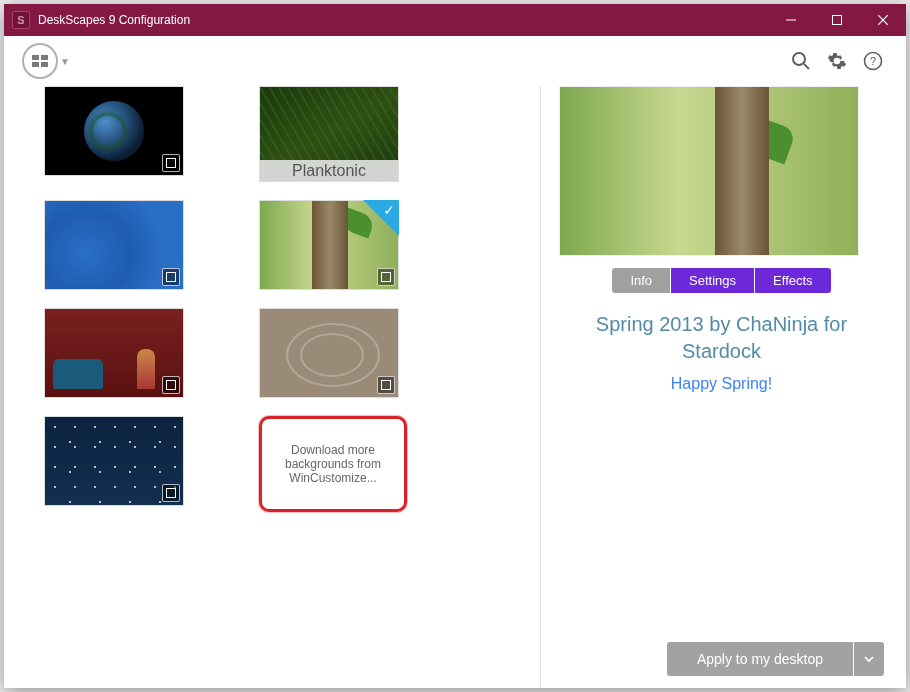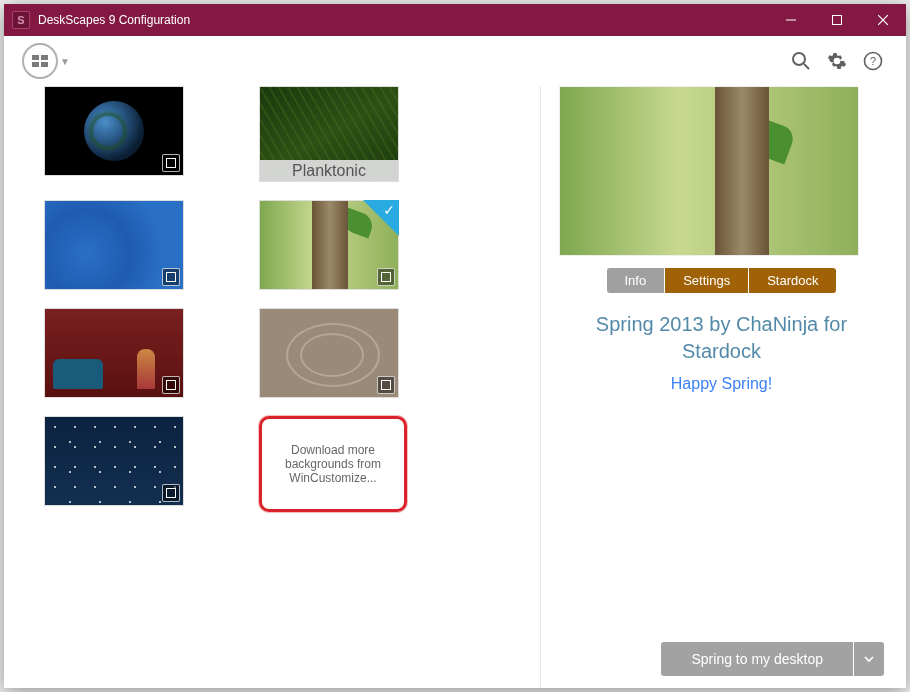--- a/index.html
+++ b/index.html
@@ -34,21 +34,21 @@
 .thumb.selected .sel-mark { position: absolute; top: 0; right: 0; width: 0; height: 0; border-top: 36px solid #29abe2; border-left: 36px solid transparent; }
 .thumb.selected .sel-check { position: absolute; top: 2px; right: 4px; color: #fff; font-size: 14px; }
 .thumb.download { border: 3px solid #d9232a; border-radius: 10px; background: #fff; display: flex; align-items: center; justify-content: center; text-align: center; font-size: 12px; color: #666; padding: 8px; width: 148px; height: 96px; box-shadow: 0 0 0 1px rgba(217,35,42,0.3); }
 
 .divider { width: 1px; background: #e6e6e6; margin: 0 6px; }
 
 
 .detail { flex: 1; padding: 0 22px 12px 12px; display: flex; flex-direction: column; overflow: hidden; position: relative; text-align: center; }
 .preview { width: 300px; height: 170px; border: 1px solid #eee; position: relative; overflow: hidden; }
 .tabs { display: flex; justify-content: center; margin-top: 12px; gap: 1px; }
-.tab { background: #a16207; color: #fff; font-size: 13px; padding: 5px 18px; cursor: pointer; }
+.tab { background: #6d28d9; color: #fff; font-size: 13px; padding: 5px 18px; cursor: pointer; }
 .tab.active { background: #a0a0a0; }
 .tab.first { border-radius: 3px 0 0 3px; }
 .tab.last { border-radius: 0 3px 3px 0; }
 .detail-title { color: #538aa9; font-size: 20px; margin-top: 18px; line-height: 1.35; font-weight: 400; }
 .detail-desc { color: #3b82f6; font-size: 16px; margin-top: 10px; }
 .detail .grow { flex: 1; }
 .apply-wrap { display: flex; justify-content: flex-end; }
 .apply-btn { background: #a2a2a2; color: #fff; font-size: 14px; padding: 9px 30px; border-radius: 3px 0 0 3px; cursor: pointer; }
 .apply-drop { background: #a2a2a2; color: #fff; padding: 9px 10px; border-radius: 0 3px 3px 0; margin-left: 1px; cursor: pointer; display: flex; align-items: center; }
 
@@ -177,27 +177,27 @@
 
     <div class="detail">
       <div class="preview">
         <div class="art-tree">
             <div class="leaf"></div>
           </div>
       </div>
       <div class="tabs">
         <div class="tab first active">Info</div>
         <div class="tab">Settings</div>
-        <div class="tab last">Stardock</div>
+        <div class="tab last">Effects</div>
       </div>
       <div class="detail-title">Spring 2013 by ChaNinja for Stardock</div>
       <div class="detail-desc">Happy Spring!</div>
       <div class="grow"></div>
       <div class="apply-wrap">
-        <div class="apply-btn">Spring to my desktop</div>
+        <div class="apply-btn">Apply to my desktop</div>
         <div class="apply-drop">
           <svg width="10" height="10" viewBox="0 0 10 10">
               <path d="M1 3l4 4 4-4" fill="none" stroke="#fff" stroke-width="1.6"></path>
             </svg>
         </div>
       </div>
     </div>
 
   </div>
 </div>

